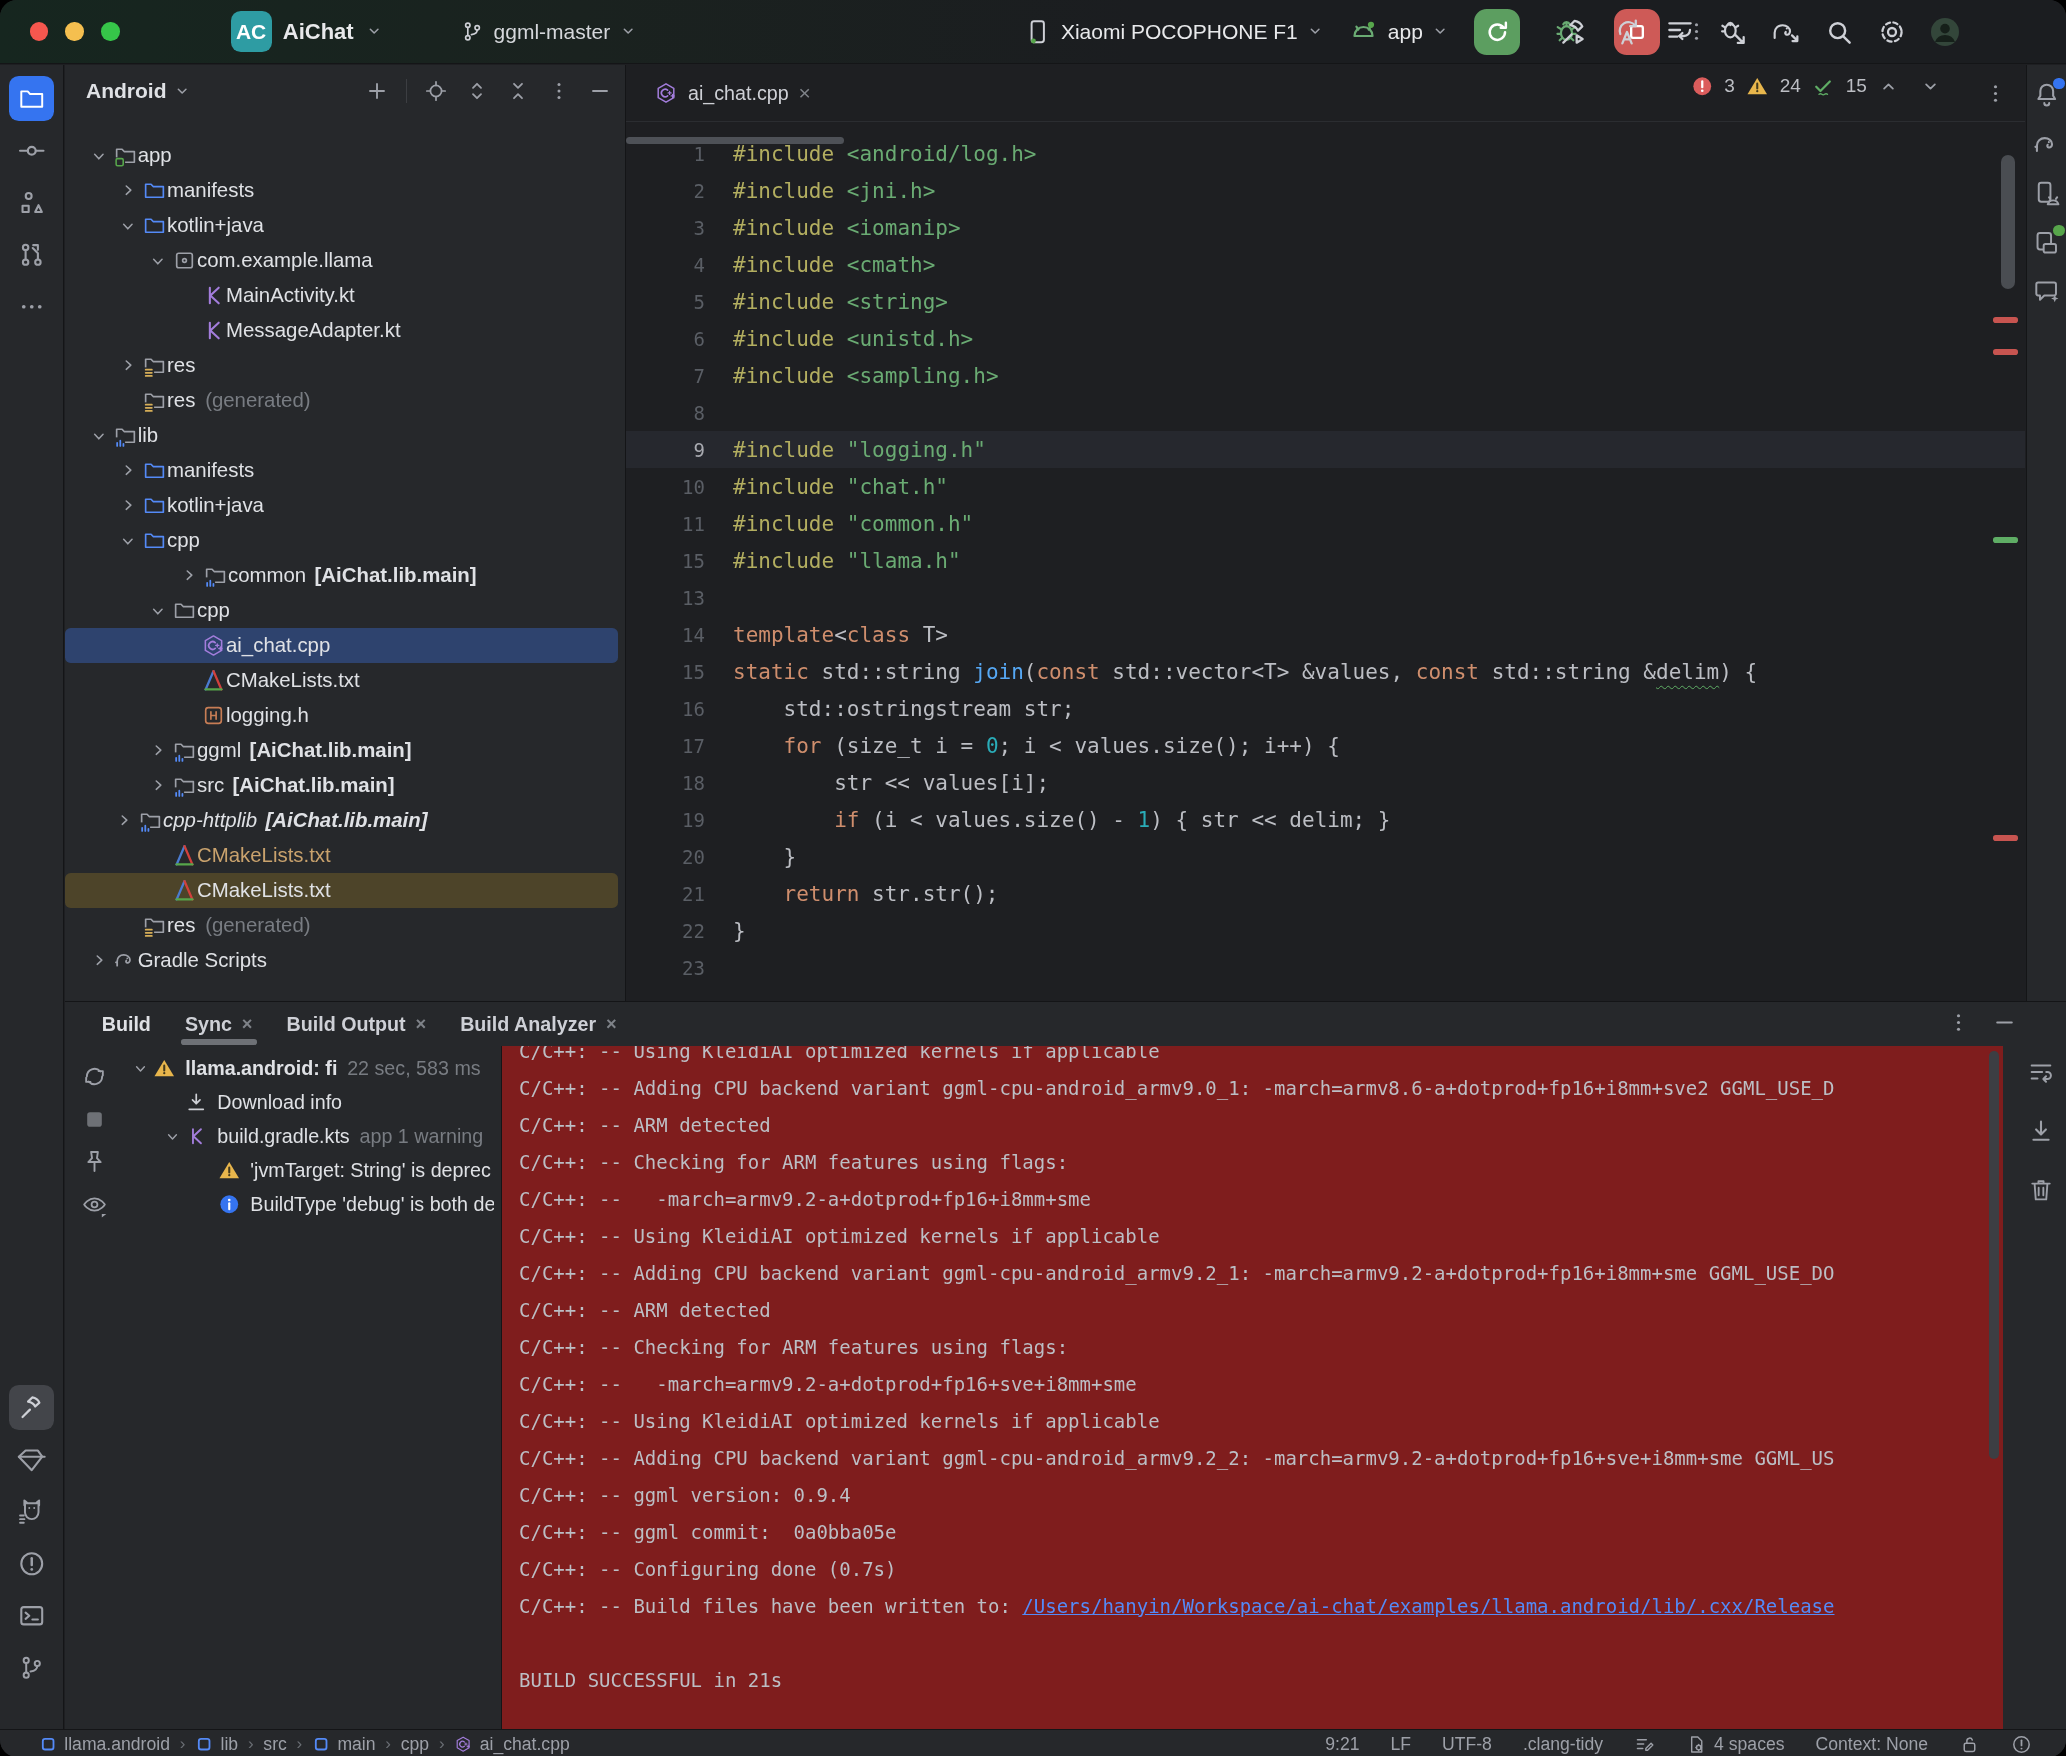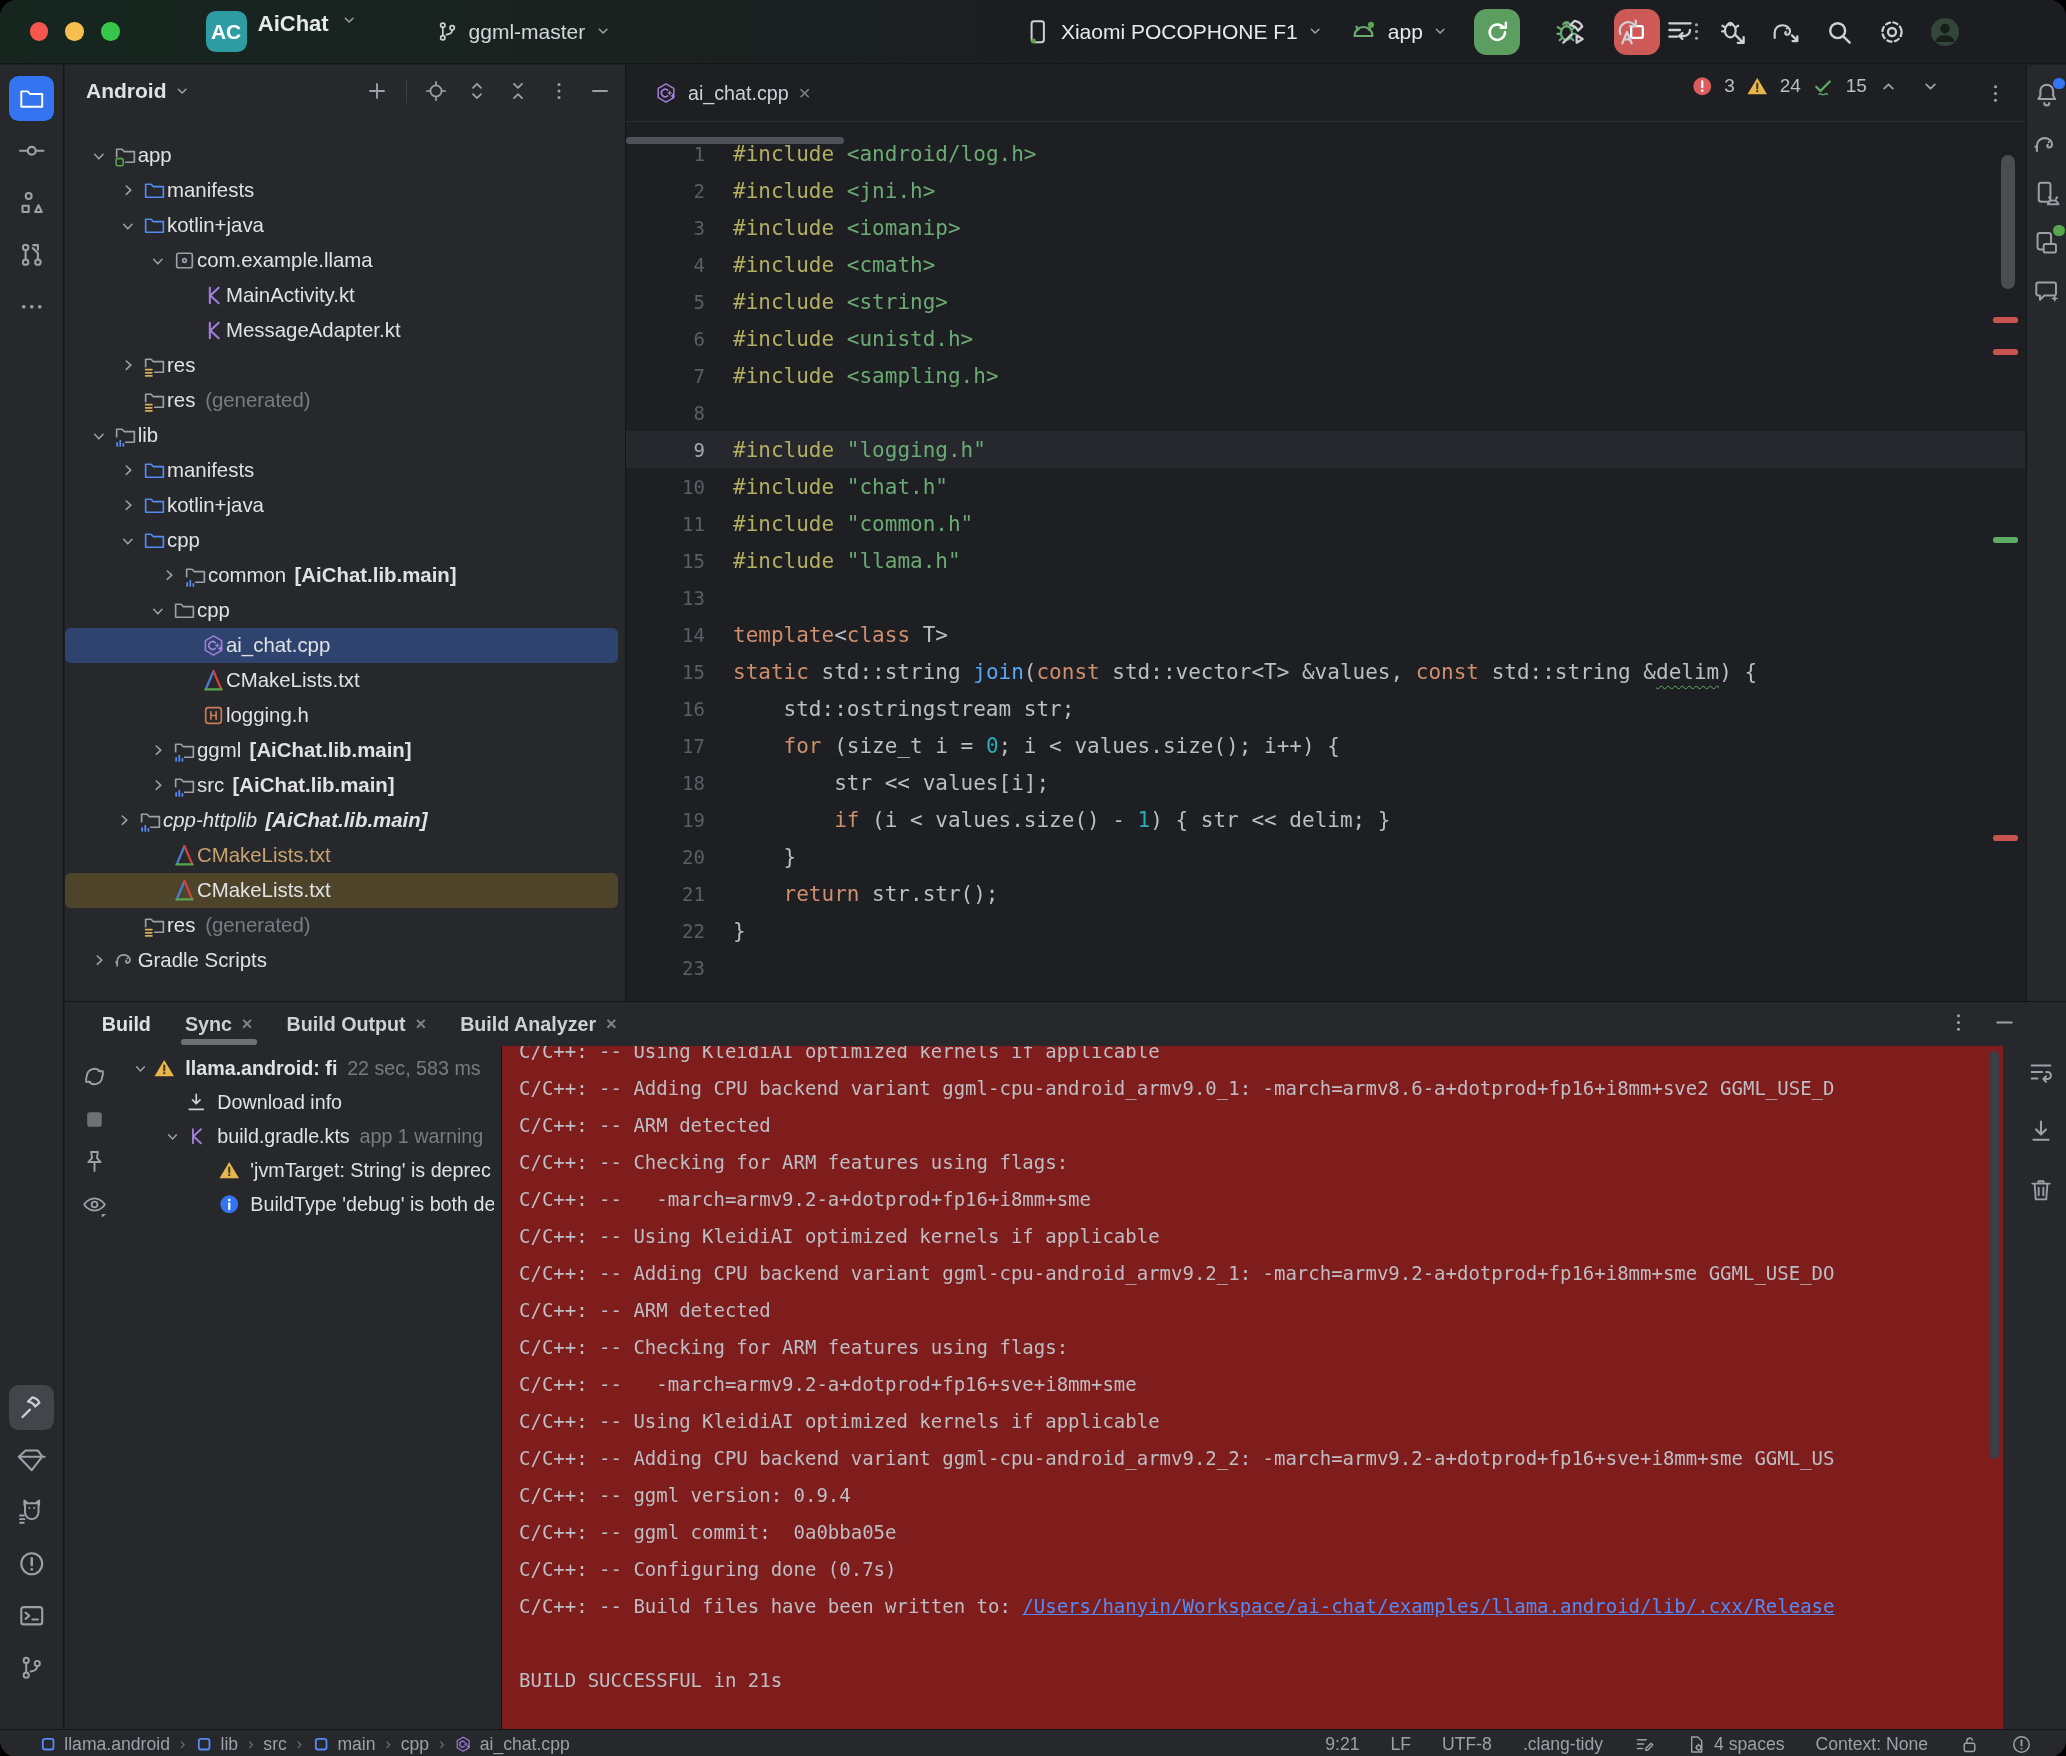--- a/index.html
+++ b/index.html
@@ -5,21 +5,21 @@
   html,body{margin:0;padding:0;background:#000;font-family:"Liberation Sans",sans-serif;}
   .window{position:relative;width:2066px;height:1757px;background:#1E1F22;border-radius:17px;overflow:hidden;}
   .ic{display:inline-flex;align-items:center;justify-content:center;}
   .ic svg{width:100%;height:100%;}
   
   #titlebar{position:absolute;left:0;top:0;width:2066px;height:63px;
     background:linear-gradient(90deg,#16261f 0%,#1a221f 28%,#1b1d20 55%,#1b1d20 100%);
     border-bottom:1.4px solid #141517;display:flex;align-items:center;}
   .traffic{display:flex;gap:17.6px;margin-left:29.5px;}
   .traffic span{width:18.3px;height:18.3px;border-radius:50%;display:block;}
-  .proj{display:flex;align-items:flex-start;margin-left:86px;gap:11.2px;}
+  .proj{display:flex;align-items:center;margin-left:111px;gap:11.2px;}
   .ac-badge{width:41px;height:41px;border-radius:9.8px;background:#2E9CA3;color:#fff;
     font-weight:bold;font-size:21px;display:flex;align-items:center;justify-content:center;}
   .tb-text{color:#E8E9EB;font-size:22px;font-weight:600;}
   .tb-text2{color:#D5D7DB;font-size:21px;}
   .chev-s{width:18.3px;height:18.3px;}
   .branch{display:flex;align-items:center;gap:8.4px;margin-left:77px;}
   #tb-center{position:absolute;left:1023px;top:0;height:63px;display:flex;align-items:center;gap:24px;}
   .dev-group,.cfg-group{display:flex;align-items:center;gap:8.4px;}
   .round-btn{width:46px;height:46px;border-radius:12.7px;display:flex;align-items:center;justify-content:center;}
   #tb-right{position:absolute;right:105px;top:0;height:63px;display:flex;align-items:center;gap:21px;}
@@ -577,21 +577,21 @@
               <path d="M9.5 6.5l6 5.5-6 5.5" stroke="#9DA0A8" stroke-width="2"></path>
             </svg>
           </span>
           <span class="ic" style="width: 25px; height: 25px;">
             <svg viewBox="0 0 24 24" fill="none" stroke-linecap="round" stroke-linejoin="round">
               <path d="M3.5 6h5.2l2 2.2h9.8v10.3H3.5z" stroke="#548AF7" stroke-width="1.6"></path>
             </svg>
           </span>
           <span class="lbl">cpp</span>
         </div>
-        <div class="trow" style="padding-left: 79px; margin-left: 11px;">
+        <div class="trow" style="padding-left: 110px;">
           <span class="chv">
             <svg viewBox="0 0 24 24" fill="none" stroke-linecap="round" stroke-linejoin="round">
               <path d="M9.5 6.5l6 5.5-6 5.5" stroke="#9DA0A8" stroke-width="2"></path>
             </svg>
           </span>
           <span class="ic" style="width: 25px; height: 25px;">
             <svg viewBox="0 0 24 24" fill="none" stroke-linecap="round" stroke-linejoin="round">
               <path d="M3.5 6h5.2l2 2.2h9.8v10.3H3.5z" stroke="#9DA0A8" stroke-width="1.6"></path>
               <rect x="2" y="13.8" width="9.6" height="9" fill="#26282B"></rect>
               <g stroke="#548AF7" stroke-width="1.7">

